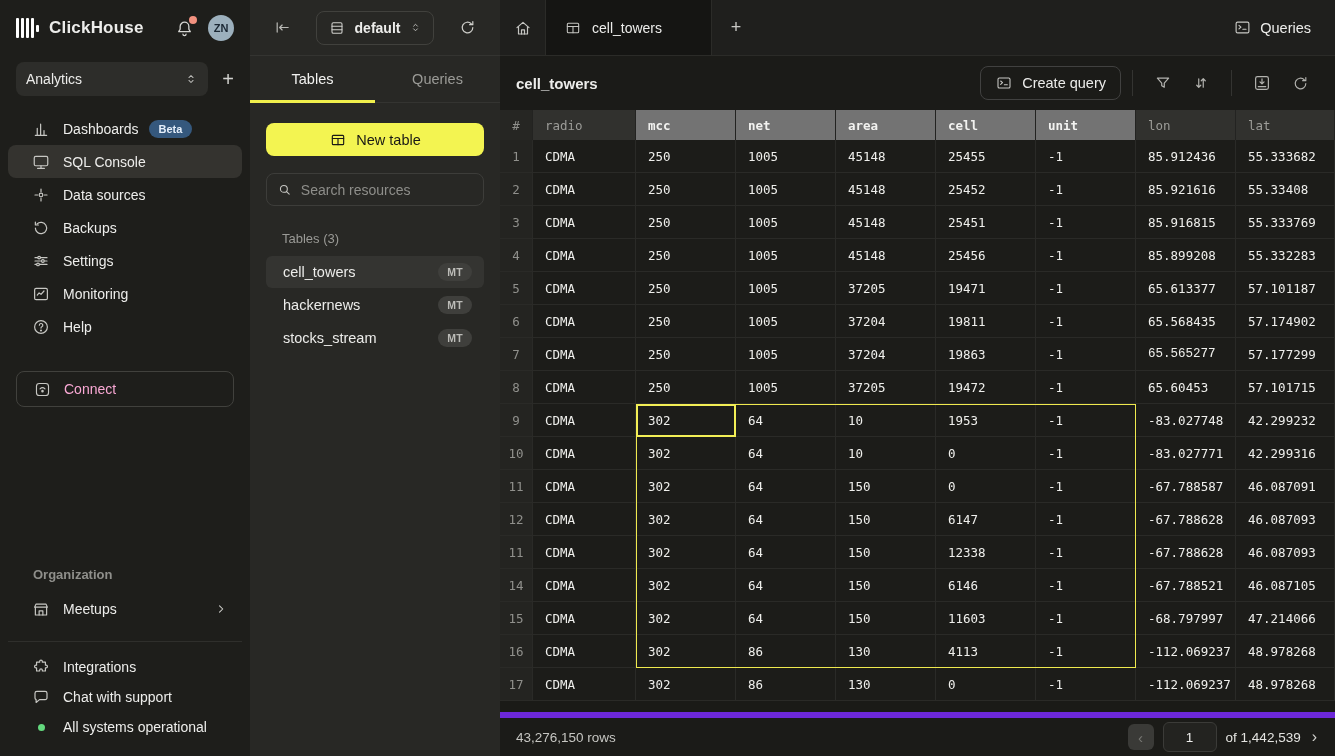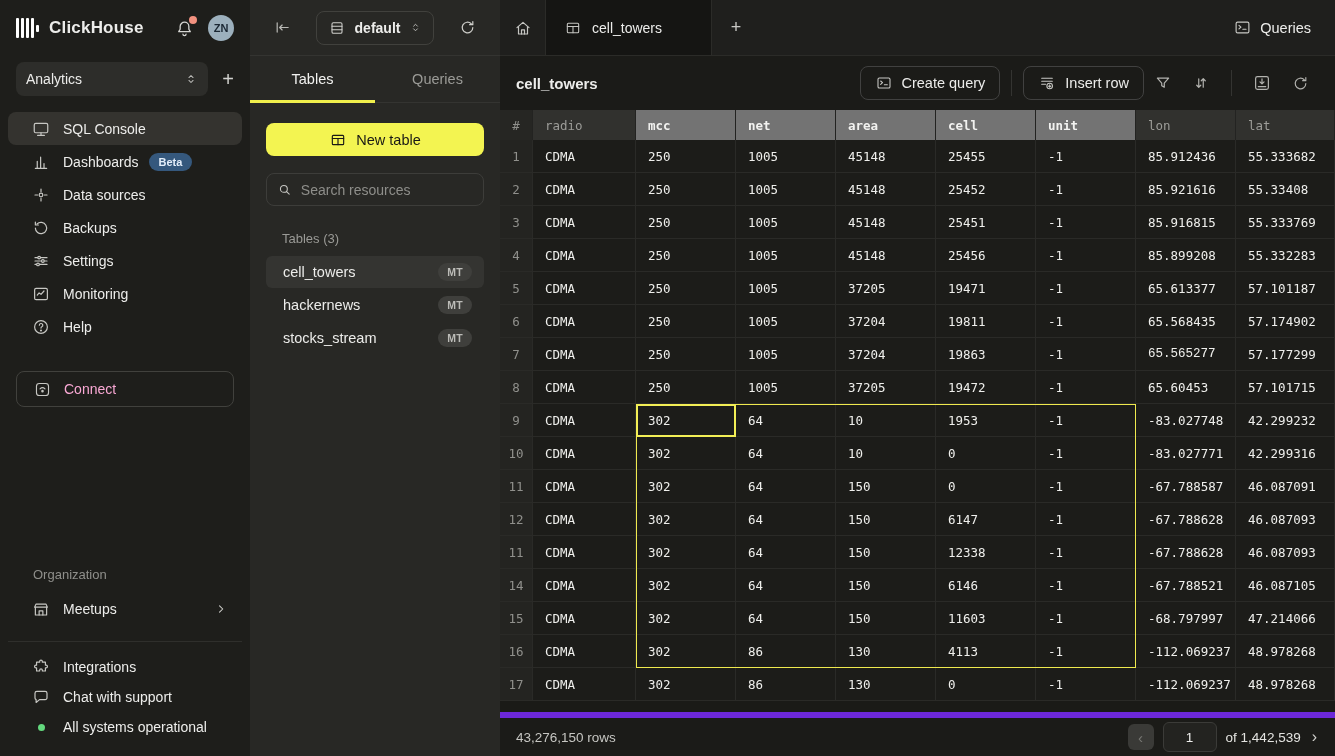--- a/index.html
+++ b/index.html
@@ -28,21 +28,21 @@
   .nav { padding:4px 8px 0; }
   .nav-item { height:33px; display:flex; align-items:center; padding:0 10px 0 24px; border-radius:8px; font-size:14px; color:#ededeb; cursor:pointer; }
   .nav-item.active { background:#34332f; }
   .nicon { width:18px; height:18px; color:#c7c7c3; margin-right:13px; display:flex; align-items:center; justify-content:center; }
   .beta { margin-left:10px; background:#35587d; color:#e4eefa; font-size:11px; font-weight:700; padding:3px 10px; border-radius:999px; }
 
   .connect-btn { margin:28px 16px 0; height:36px; border:1px solid #41413d; border-radius:8px; background:none; color:#f9a8d4;
                  display:flex; align-items:center; gap:13px; padding:0 16px; font-size:14px; font-family:inherit; cursor:pointer; }
 
   .org-section { margin-top:auto; padding:0 8px; }
-  .org-label { font-size:13px; color:#8f8f8b; padding:0 0 10px 25px; }
+  .org-label { font-size:13px; color:#8f8f8b; padding:0 0 10px 25px;font-weight:bold; }
   .chev-right { margin-left:auto; margin-right:4px; color:#d0d0cd; }
   .sb-divider { border-top:1px solid #2f2f2c; margin:16px 0 10px; }
   .sb-bottom { padding:0 8px 14px; }
   .sb-bottom .nav-item { height:30px; }
   .status-dot { width:7px; height:7px; border-radius:50%; background:#63d97e; }
 
   
   .panel { width:250px; flex:0 0 250px; background:#282825; display:flex; flex-direction:column; }
   .panel-top { height:56px; border-bottom:1px solid #343431; display:flex; align-items:center; justify-content:space-between; padding:0 24px; }
   .collapse { color:#b9b9b5; cursor:pointer; }
@@ -138,38 +138,38 @@
           <svg width="14" height="14" viewBox="0 0 24 24" fill="none" stroke="currentColor" stroke-width="1.8" stroke-linecap="round" stroke-linejoin="round">
             <path d="M8.5 9.5L12 6l3.5 3.5"></path>
               <path d="M8.5 14.5L12 18l3.5-3.5"></path>
           </svg>
         </span>
       </div>
       <button class="plus-btn">+</button>
     </div>
 
     <nav class="nav">
+      <div class="nav-item">
+        <span class="nicon">
+          <svg width="18" height="18" viewBox="0 0 24 24" fill="none" stroke="currentColor" stroke-width="1.6" stroke-linecap="round" stroke-linejoin="round">
+            <path d="M4.5 20.5h15"></path>
+              <path d="M7 20v-9M11.5 20V5.5M16 20v-6"></path>
+          </svg>
+        </span>
+        <span>Dashboards</span>
+        <span class="beta">Beta</span>
+      </div>
       <div class="nav-item active">
         <span class="nicon">
           <svg width="18" height="18" viewBox="0 0 24 24" fill="none" stroke="currentColor" stroke-width="1.6" stroke-linecap="round" stroke-linejoin="round">
             <rect x="3" y="4.5" width="18" height="12.5" rx="2"></rect>
               <path d="M12 17v3.5M7.5 20.5h9"></path>
           </svg>
         </span>
         <span>SQL Console</span>
-      </div>
-      <div class="nav-item">
-        <span class="nicon">
-          <svg width="18" height="18" viewBox="0 0 24 24" fill="none" stroke="currentColor" stroke-width="1.6" stroke-linecap="round" stroke-linejoin="round">
-            <path d="M4.5 20.5h15"></path>
-              <path d="M7 20v-9M11.5 20V5.5M16 20v-6"></path>
-          </svg>
-        </span>
-        <span>Dashboards</span>
-        <span class="beta">Beta</span>
       </div>
       <div class="nav-item">
         <span class="nicon">
           <svg width="18" height="18" viewBox="0 0 24 24" fill="none" stroke="currentColor" stroke-width="1.6" stroke-linecap="round" stroke-linejoin="round">
             <circle cx="12" cy="12" r="2.4"></circle>
               <path d="M12 4v3.5M12 16.5V20M4 12h3.5M16.5 12H20"></path>
           </svg>
         </span>
         <span>Data sources</span>
       </div>
@@ -384,30 +384,20 @@
           <span class="nicon">
             <svg width="16" height="16" viewBox="0 0 24 24" fill="none" stroke="currentColor" stroke-width="1.6" stroke-linecap="round" stroke-linejoin="round">
               <rect x="3" y="4.5" width="18" height="15" rx="2"></rect>
                 <path d="M7 9l2.8 2.5L7 14"></path>
                 <path d="M12.5 14.5h4.5"></path>
             </svg>
           </span>
           <span>Create query</span>
         </button>
         <span class="tb-sep"></span>
-        <button class="btn">
-          <span class="nicon">
-            <svg width="16" height="16" viewBox="0 0 24 24" fill="none" stroke="currentColor" stroke-width="1.6" stroke-linecap="round" stroke-linejoin="round">
-              <path d="M4 5h16M4 9.5h16M4 14h6"></path>
-                <circle cx="16" cy="16.5" r="4.2"></circle>
-                <path d="M16 14.6v3.6M14.4 16.6l1.6 1.6 1.6-1.6"></path>
-            </svg>
-          </span>
-          <span>Insert row</span>
-        </button>
         <button class="icon-btn">
           <span>
             <svg width="18" height="18" viewBox="0 0 24 24" fill="none" stroke="currentColor" stroke-width="1.6" stroke-linecap="round" stroke-linejoin="round">
               <path d="M4.5 5.5h15l-5.8 6.8v5.2l-3.4-1.9v-3.3z"></path>
             </svg>
           </span>
         </button>
         <button class="icon-btn">
           <span>
             <svg width="18" height="18" viewBox="0 0 24 24" fill="none" stroke="currentColor" stroke-width="1.6" stroke-linecap="round" stroke-linejoin="round">

